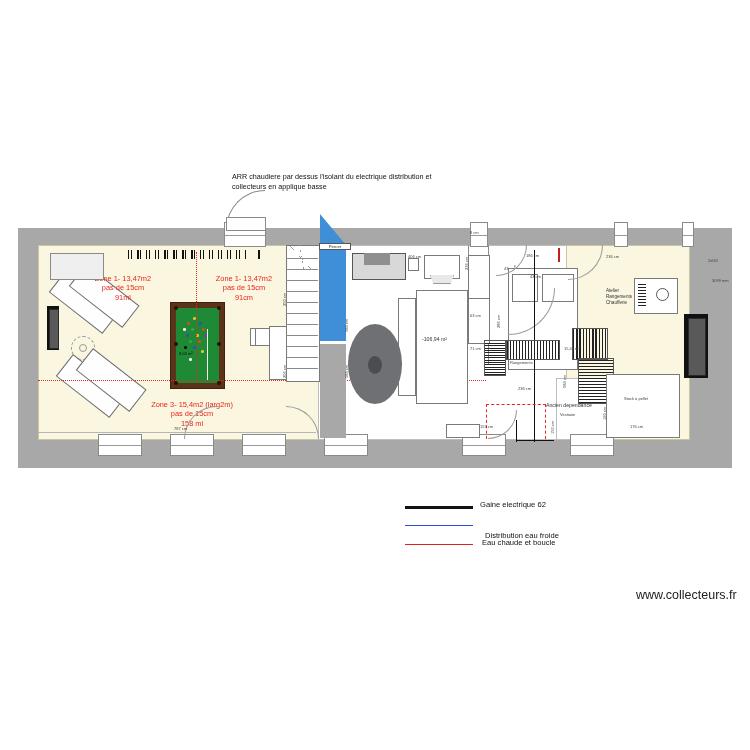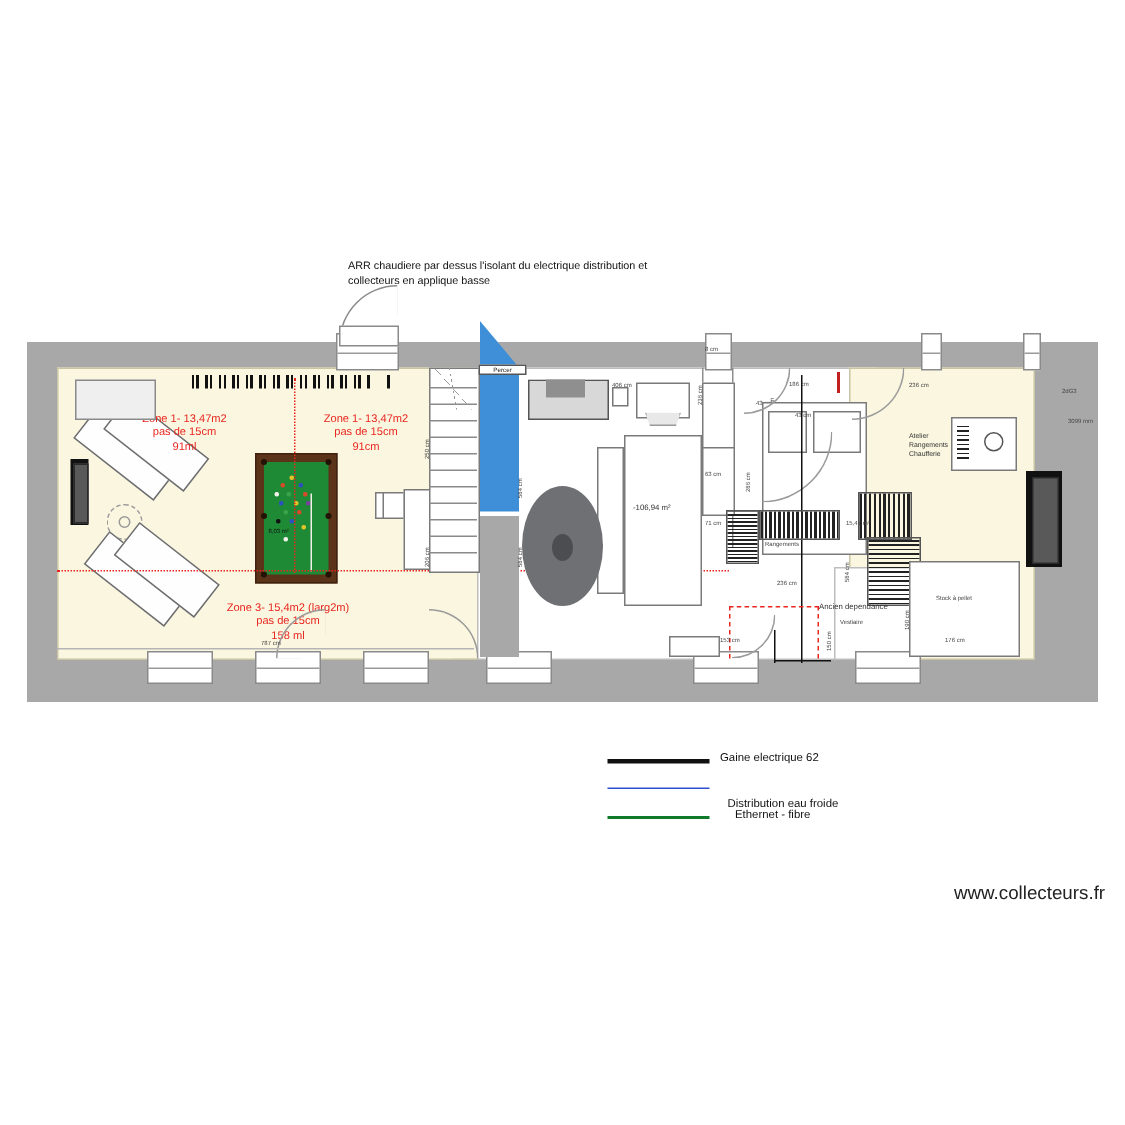--- a/index.html
+++ b/index.html
@@ -291,18 +291,18 @@
 <div class="abs" id="legend">
   <div class="leg-row">
     <div class="leg-line" style="background:#111111;height:2.6px;"></div>
     <div class="leg-txt" style="left:75px;top:2px;">Gaine electrique 62</div>
   </div>
   <div class="leg-row">
     <div class="leg-line" style="background:#2f4fd0;height:1.4px;"></div>
     <div class="leg-txt" style="left:80px;top:2px;margin-top:12px;">Distribution eau froide</div>
   </div>
   <div class="leg-row">
-    <div class="leg-line" style="background:#0f7a2a;height:2.2px;"></div>
-    <div class="leg-txt" style="left:85px;top:2px;">Ethernet - fibre</div>
+    <div class="leg-line" style="background:#e02020;height:1.4px;"></div>
+    <div class="leg-txt" style="left:77px;top:2px;">Eau chaude et boucle</div>
   </div>
 </div>
 
 <div class="abs" id="watermark">www.collecteurs.fr</div>
 
 </body></html>

